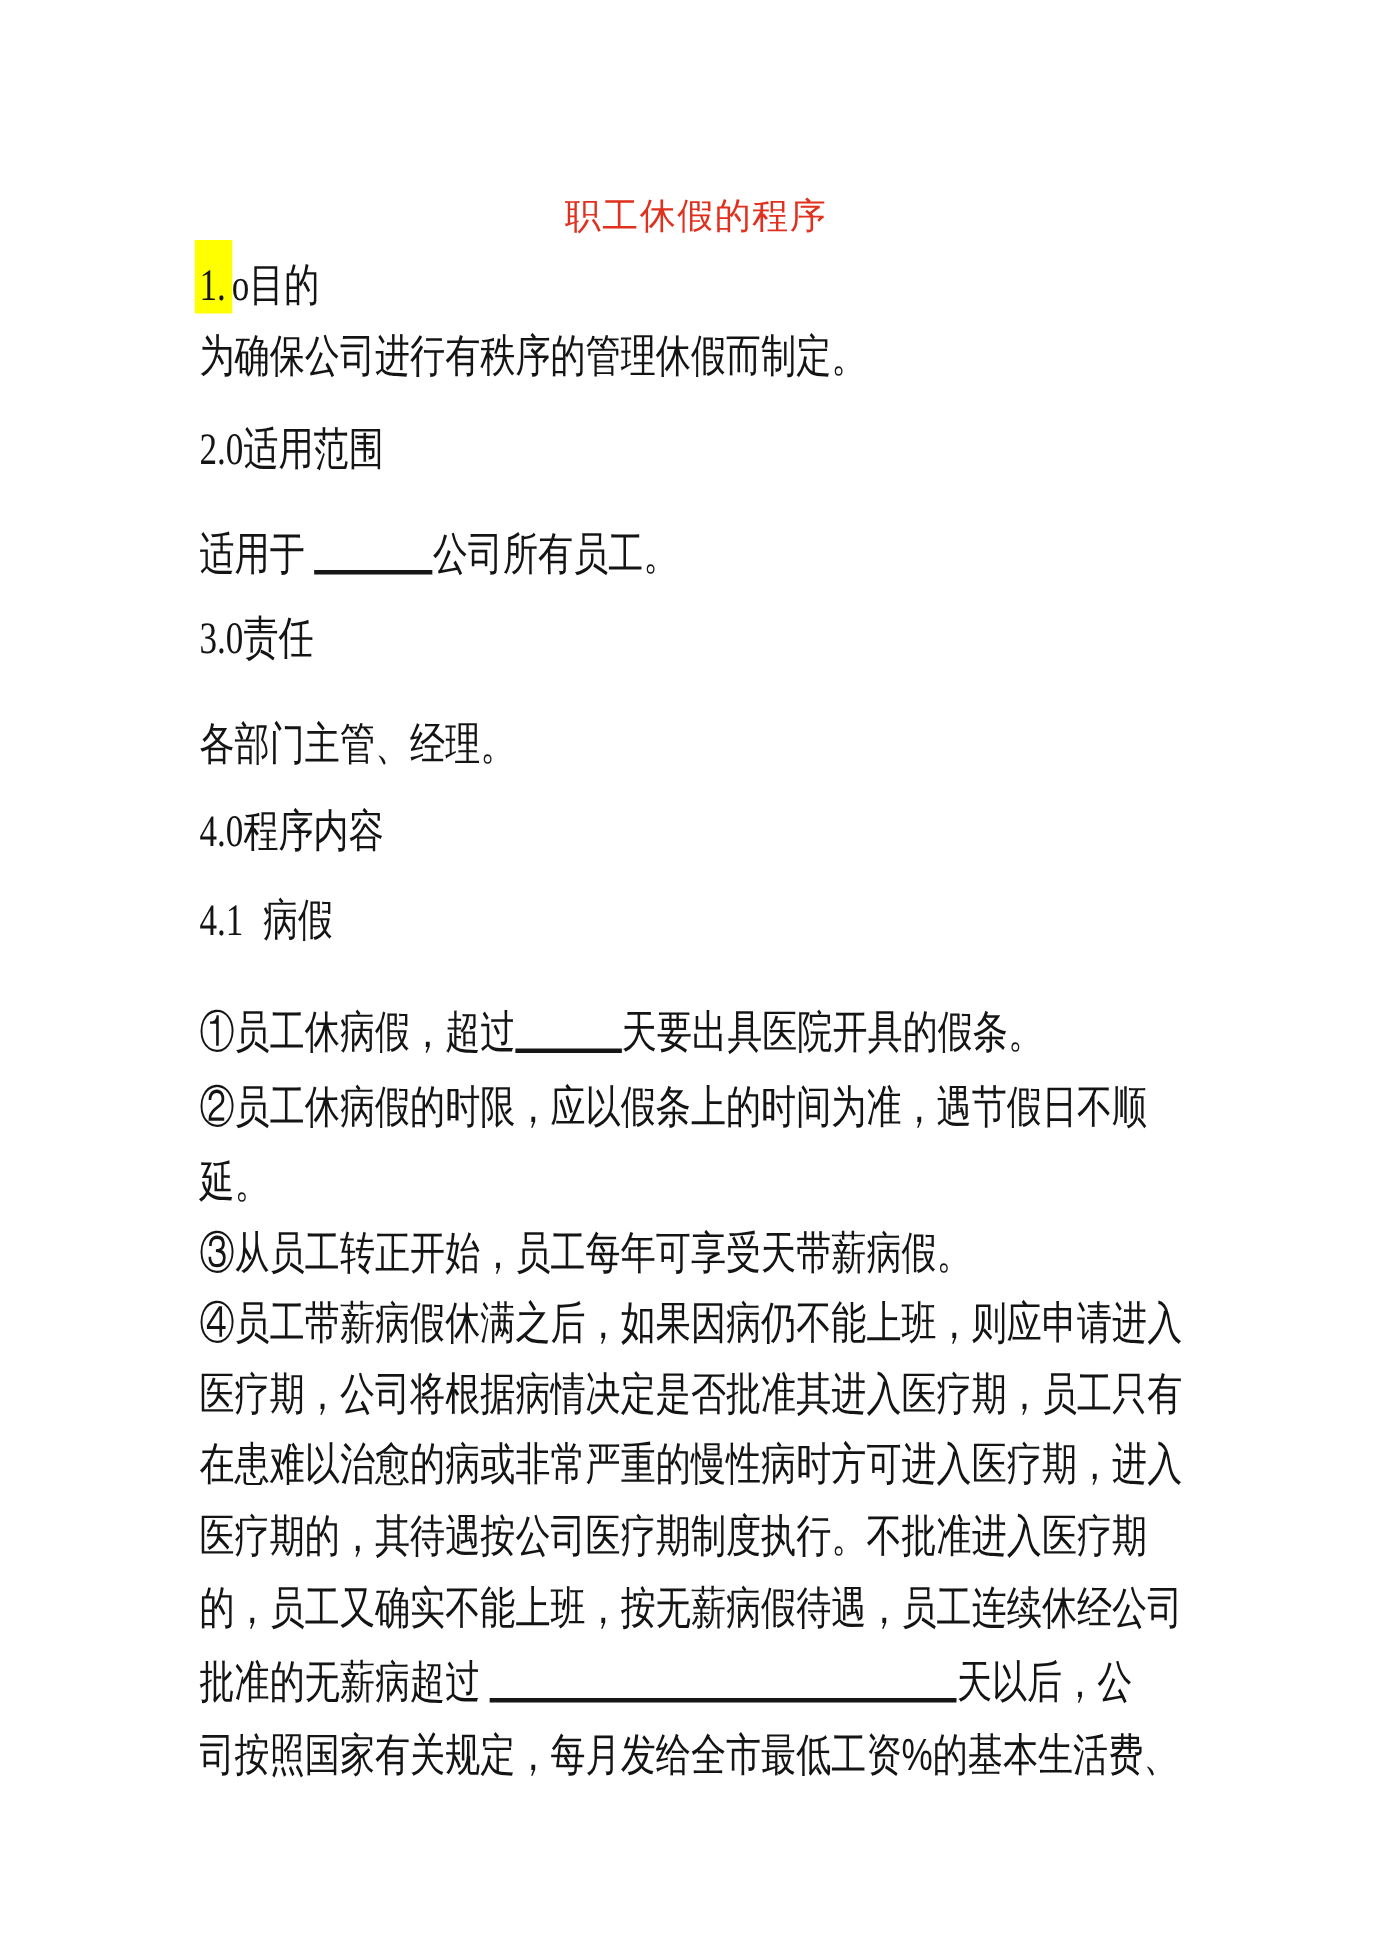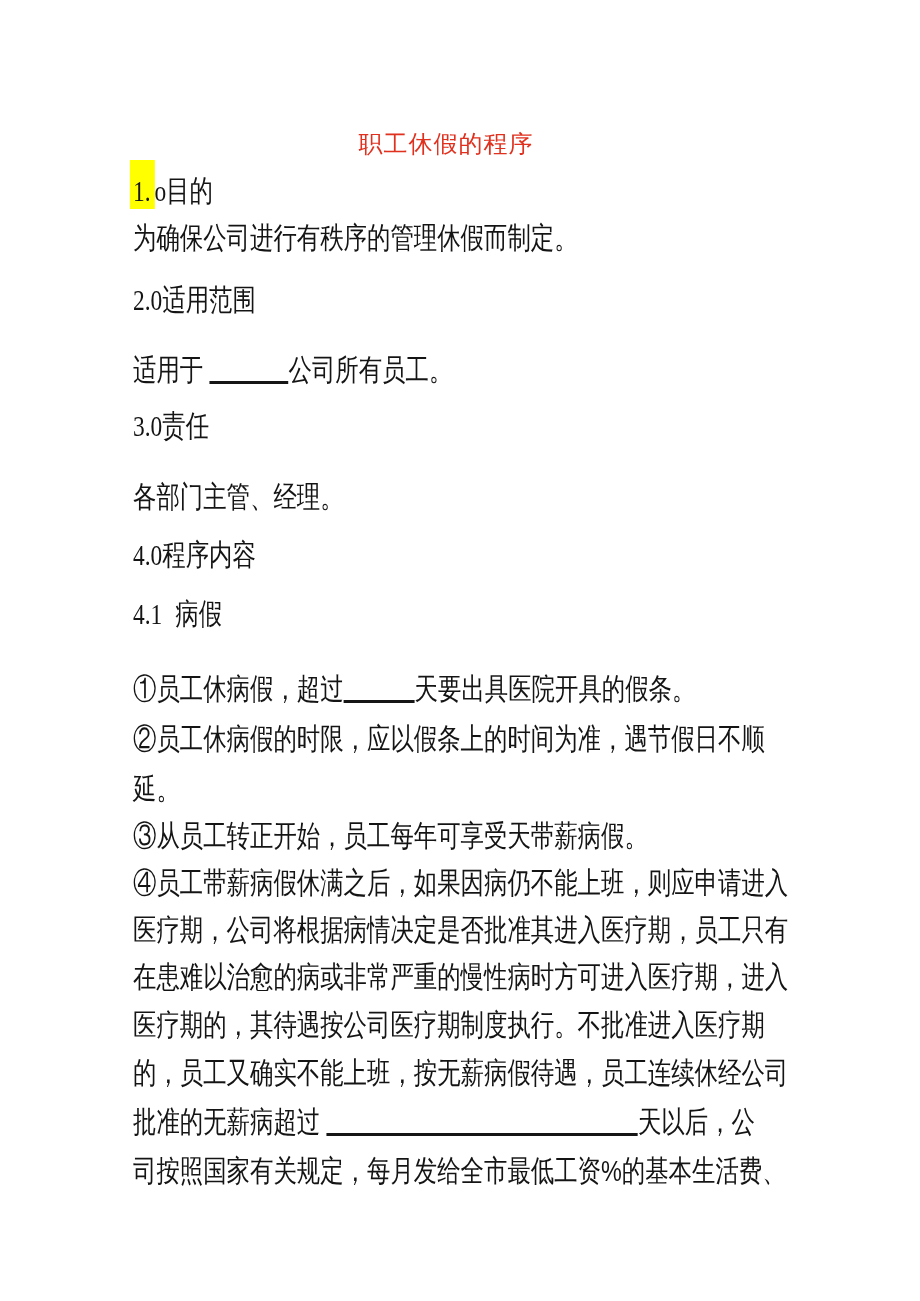--- a/index.html
+++ b/index.html
@@ -7,21 +7,21 @@
     position: relative;
     width: 920px;
     height: 1301px;
     background: #ffffff;
     font-family: "Liberation Sans", sans-serif;
     color: #141414;
     overflow: hidden;
   }
   .title {
     position: absolute;
-    left: 119px;
+    left: 137px;
     top: 128px;
     width: 654px;
     margin: 0;
     text-align: center;
     font-size: 24px;
     font-weight: normal;
     letter-spacing: 1px;
   }
   .line {
     position: absolute;

